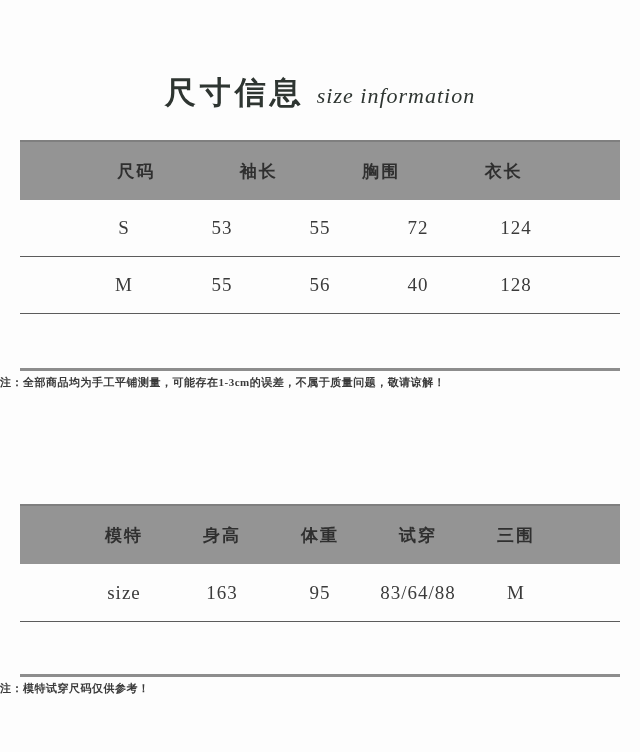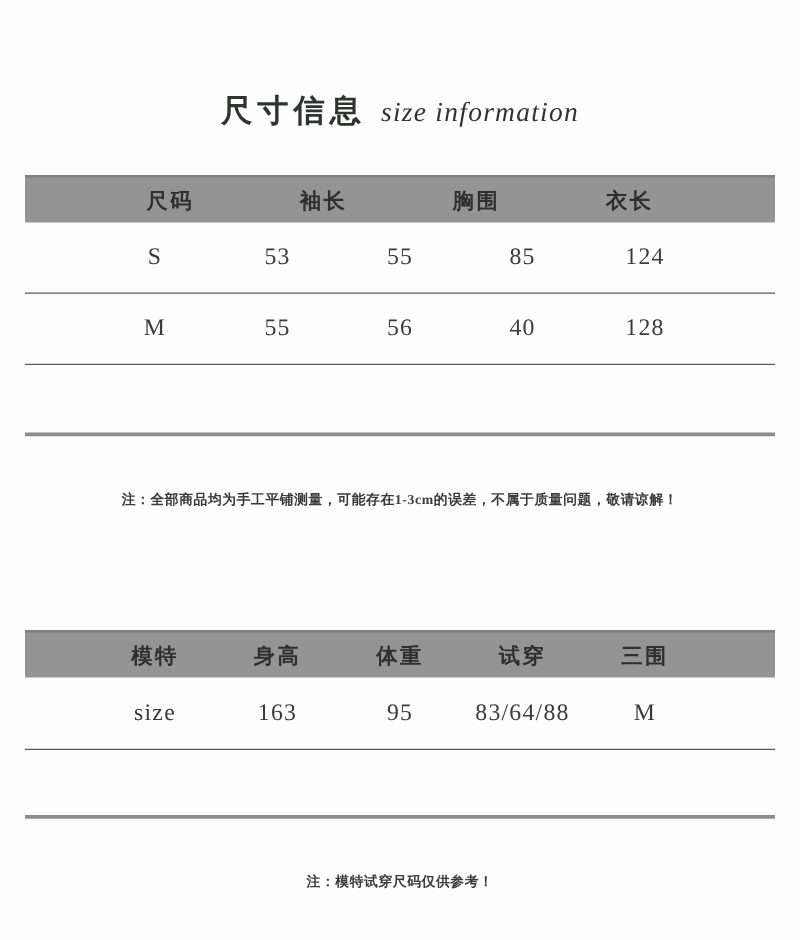--- a/index.html
+++ b/index.html
@@ -16,21 +16,21 @@
   
   .title-block {
     position: absolute;
     top: 72px;
     left: 0;
     width: 100%;
     text-align: center;
     white-space: nowrap;
   }
   .title-cn {
-    font-size: 25px;
+    font-size: 31px;
     font-weight: bold;
     letter-spacing: 4px;
     color: #2e3531;
   }
   .title-en {
     font-size: 22px;
     font-style: italic;
     margin-left: 8px;
     letter-spacing: 1px;
     color: #2e3531;
@@ -39,21 +39,21 @@
   
   .table {
     position: absolute;
     left: 20px;
     width: 600px;
   }
   .size-table  { top: 140px; }
   .model-table { top: 504px; }
 
   .thead {
-    height: 38px;
+    height: 60px;
     background: #949494;
     border-top: 2px solid #7f7f7f;
     box-sizing: border-box;
     display: flex;
     align-items: center;
     padding: 0 55px;
   }
   .thead .cell {
     flex: 1;
     text-align: center;
@@ -80,27 +80,25 @@
   }
   .trow.empty { border-bottom: 3px solid #8d8d8d; }
   .model-table .trow { height: 58px; }
   .model-table .trow.empty { height: 55px; }
 
   
   .note {
     position: absolute;
     left: 0;
     width: 100%;
-    text-align: center;
     font-size: 11px;
     font-weight: bold;
     letter-spacing: 0.5px;
     color: #3a3a3a;
     white-space: nowrap;
-    margin-top: 17px;
   }
   .note-1 { top: 375px; }
   .note-2 { top: 681px; }
 </style>
 </head>
 <body>
 
 <div class="canvas">
 
   <div class="title-block">
@@ -112,21 +110,21 @@
     <div class="thead">
       <span class="cell">尺码</span>
       <span class="cell">袖长</span>
       <span class="cell">胸围</span>
       <span class="cell">衣长</span>
     </div>
     <div class="trow">
       <span class="cell">S</span>
       <span class="cell">53</span>
       <span class="cell">55</span>
-      <span class="cell">85</span>
+      <span class="cell">72</span>
       <span class="cell">124</span>
     </div>
     <div class="trow">
       <span class="cell">M</span>
       <span class="cell">55</span>
       <span class="cell">56</span>
       <span class="cell">40</span>
       <span class="cell">128</span>
     </div>
     <div class="trow empty"></div>

